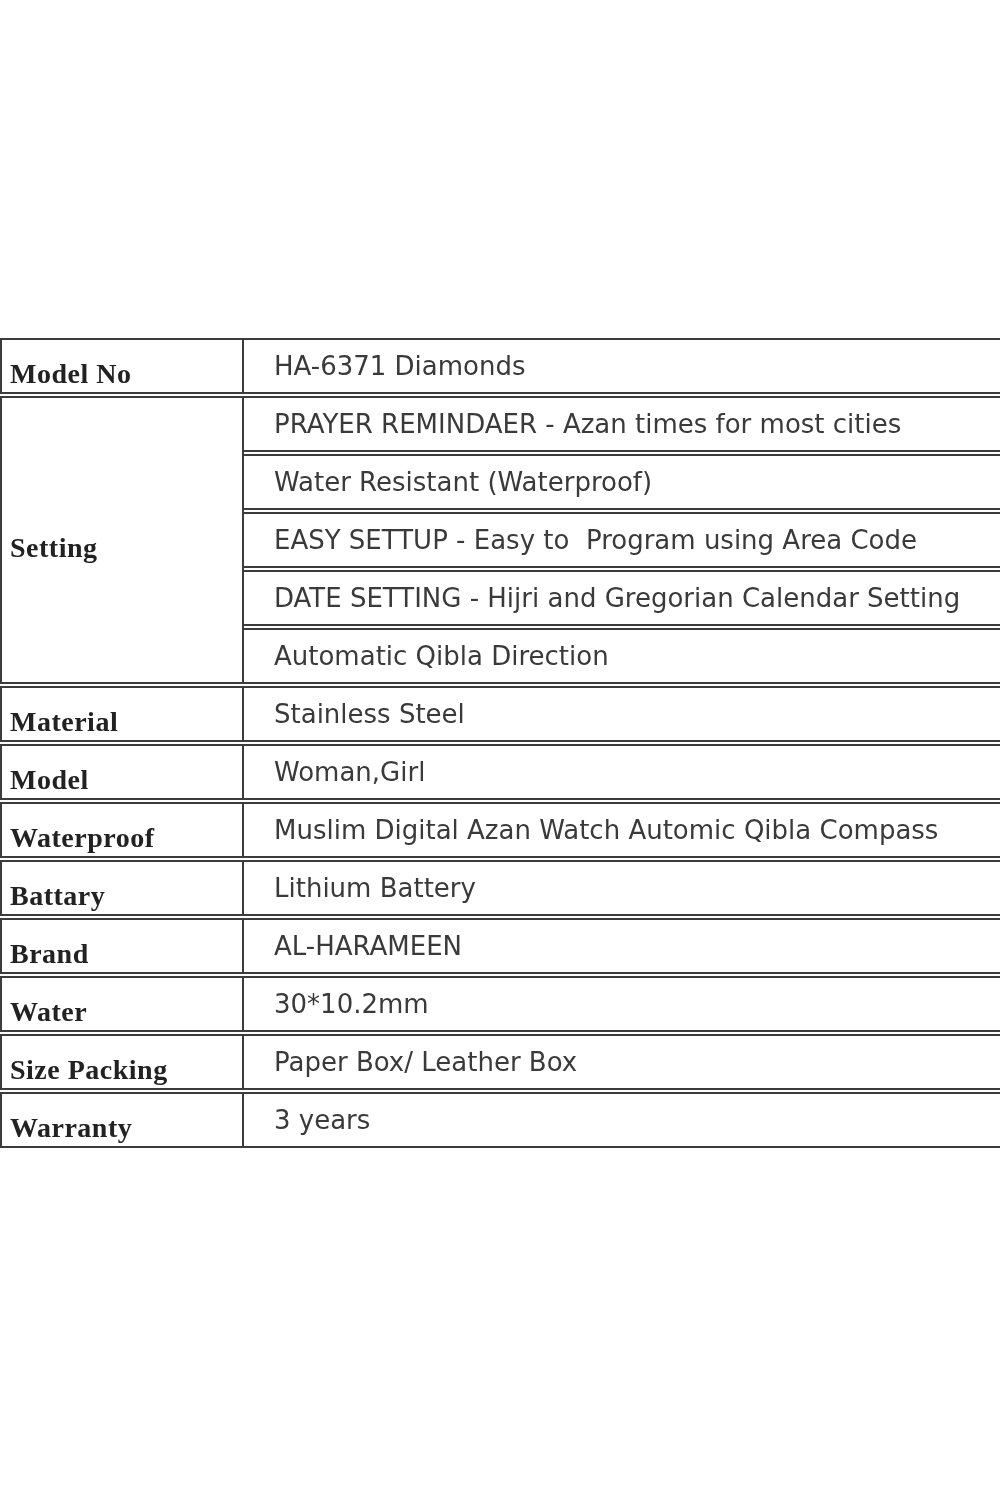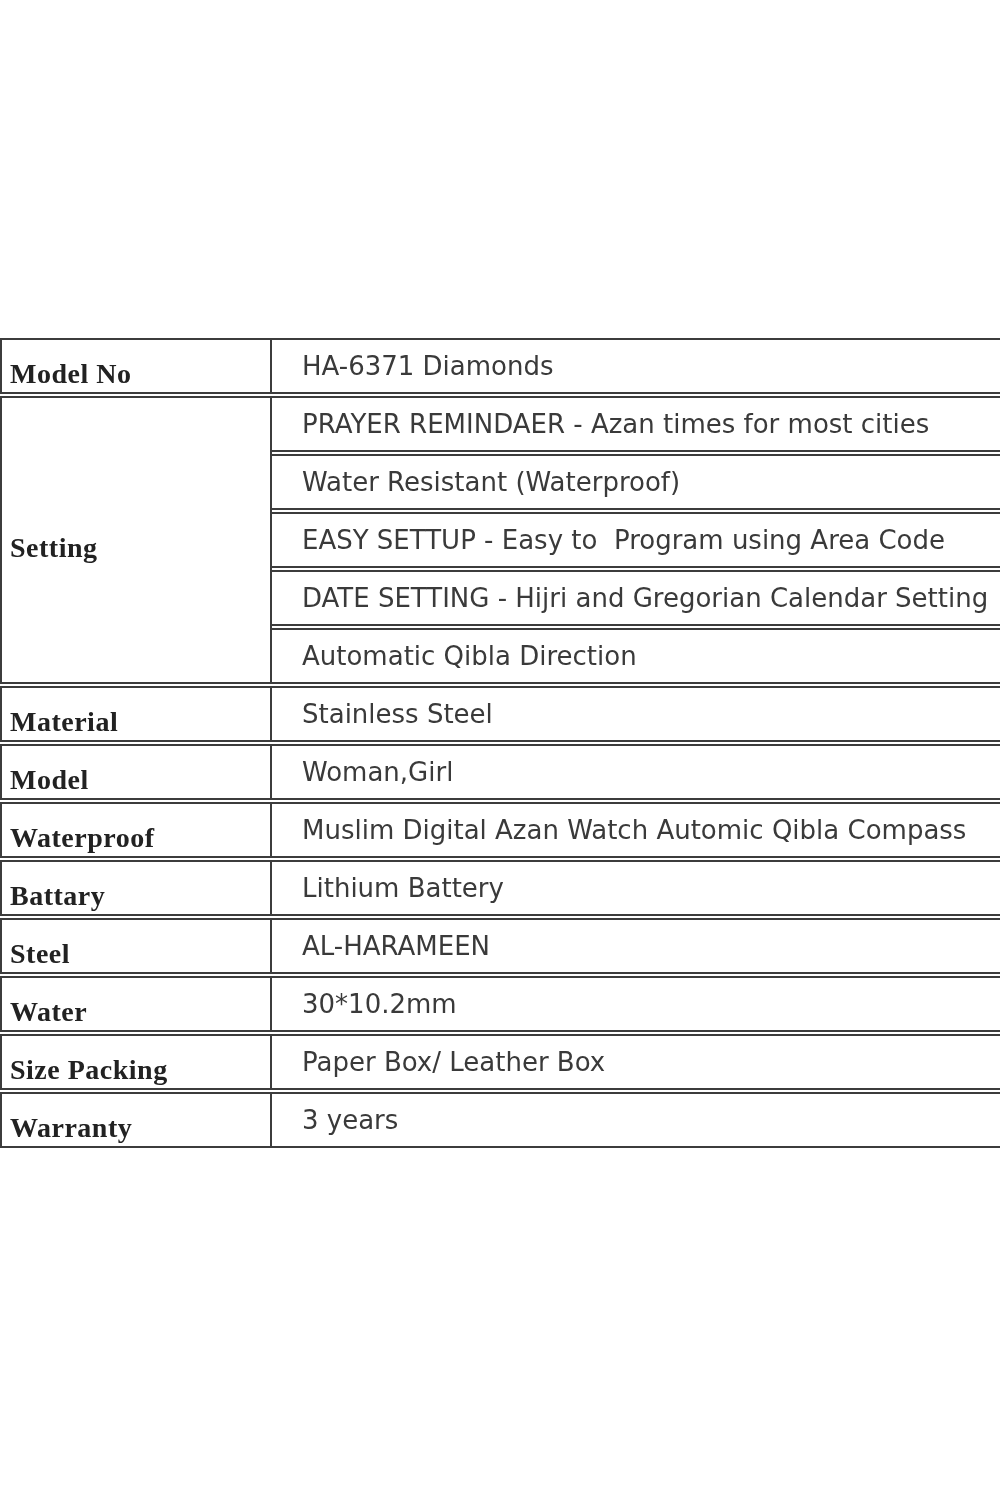--- a/index.html
+++ b/index.html
@@ -27,21 +27,21 @@
     table-layout: fixed;
   }
   td {
     border: 2px solid #3c3c3c;
     box-sizing: border-box;
     height: 56px;
     background: #ffffff;
     vertical-align: middle;
   }
   td.label {
-    width: 272px;
+    width: 244px;
     padding: 16px 4px 0 8px;
     font-family: "Liberation Serif", serif;
     font-weight: bold;
     font-size: 28px;
     letter-spacing: 0.5px;
     color: #222222;
   }
   td.value {
     border-left: none;
     padding: 0 4px 0 30px;
@@ -89,21 +89,21 @@
       </tr>
       <tr>
         <td class="label">Waterproof</td>
         <td class="value">Muslim Digital Azan Watch Automic Qibla Compass</td>
       </tr>
       <tr>
         <td class="label">Battary</td>
         <td class="value">Lithium Battery</td>
       </tr>
       <tr>
-        <td class="label">Steel</td>
+        <td class="label">Brand</td>
         <td class="value">AL-HARAMEEN</td>
       </tr>
       <tr>
         <td class="label">Water</td>
         <td class="value">30*10.2mm</td>
       </tr>
       <tr>
         <td class="label">Size Packing</td>
         <td class="value">Paper Box/ Leather Box</td>
       </tr>

